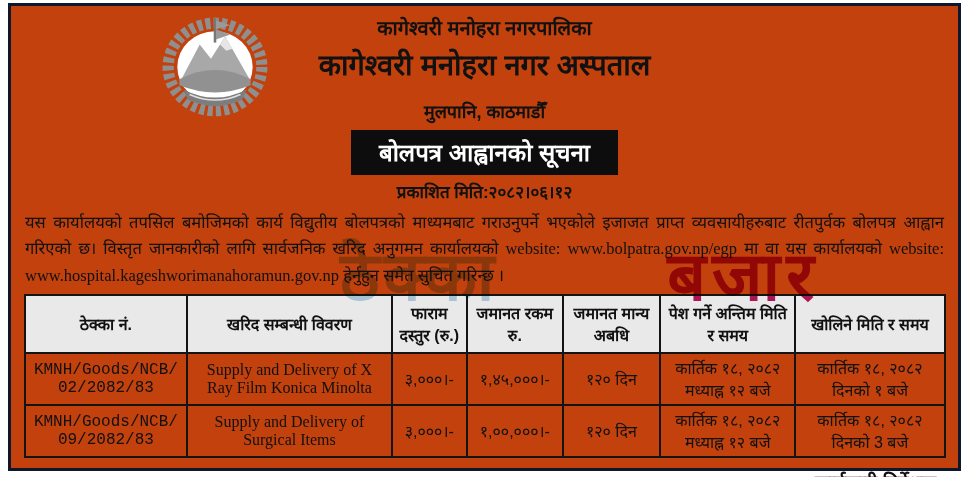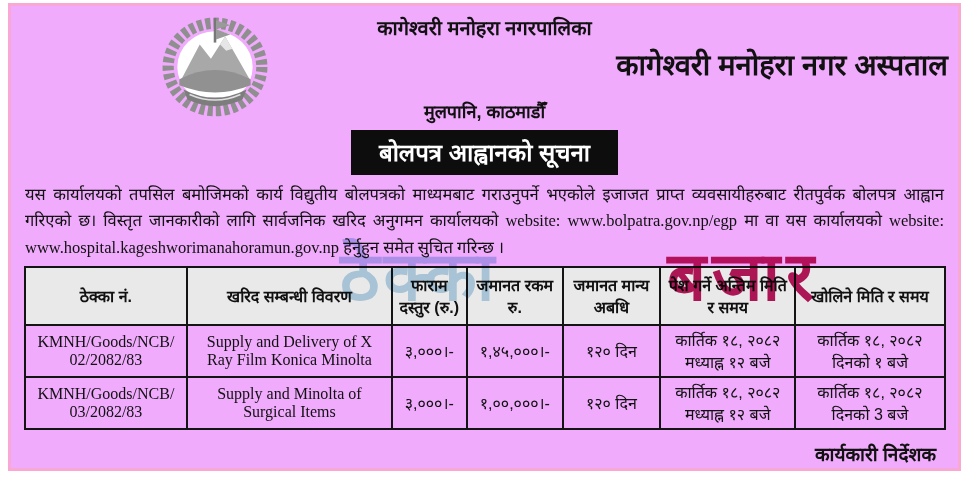--- a/index.html
+++ b/index.html
@@ -7,37 +7,37 @@
   body {
     width: 968px; height: 477px;
     font-family: "Liberation Serif", "DejaVu Serif", serif;
     color: #111;
     position: relative;
     overflow: hidden;
   }
   .doc {
     position: absolute;
     left: 8px; top: 3px; right: 7px; bottom: 6px;
-    border: 3px solid #f9a8d4;
-    background: #f0abfc;
+    border: 3px solid #0f172a;
+    background: #c2410c;
     padding: 4px 10px 6px;
   }
   
   .header { position: relative; text-align: center; }
   .emblem {
     position: absolute; left: 138px; top: 6px;
     width: 112px; height: 102px;
   }
   .org-muni {
     font-family: "Liberation Sans", "DejaVu Sans", sans-serif;
     font-size: 20px; font-weight: bold; padding-top: 4px;
   }
   .org-hospital {
     font-family: "Liberation Sans", "DejaVu Sans", sans-serif;
-    font-size: 29px; font-weight: bold; margin-top: 3px; text-align: right;
+    font-size: 29px; font-weight: bold; margin-top: 3px;
   }
   .org-address {
     font-family: "Liberation Sans", "DejaVu Sans", sans-serif;
     font-size: 18px; font-weight: bold; margin-top: 16px;
   }
   .banner {
     display: inline-block;
     background: #0d0d0d; color: #ffffff;
     font-family: "Liberation Sans", "DejaVu Sans", sans-serif;
     font-size: 24px; font-weight: bold;
@@ -69,21 +69,21 @@
     vertical-align: middle;
     padding: 3px 4px;
   }
   table.bids th {
     background: #e9e9e9;
     font-family: "Liberation Sans", "DejaVu Sans", sans-serif;
     font-size: 16px; font-weight: bold;
     height: 58px;
   }
   table.bids td { font-size: 16px; height: 50px; }
-  td.ct-no { font-family: Liberation Serif, serif; font-size: 16px; overflow-wrap: anywhere; padding: 3px 14px; }
+  td.ct-no { font-family: Liberation Mono, monospace; font-size: 16px; overflow-wrap: anywhere; padding: 3px 14px; }
   td.ct-desc { font-size: 17px; padding: 3px 10px; margin-left: 12px; }
   td.np { font-family: "Liberation Sans", "DejaVu Sans", sans-serif; font-size: 15.5px; }
   
   .signature {
     text-align: right;
     font-family: "Liberation Sans", "DejaVu Sans", sans-serif;
     font-size: 19px; font-weight: bold;
     margin: 11px 12px 0 0;
   }
   
@@ -124,20 +124,21 @@
       <path d="M24 72 Q55 88 86 72 L82 82 Q55 95 28 82 Z" fill="#7d7d7d"></path>
       <path d="M30 77 Q55 88 80 77" stroke="#e0e0e0" stroke-width="1.5" fill="none"></path>
     </svg>
 
     <div class="org-muni">कागेश्वरी मनोहरा नगरपालिका</div>
     <div class="org-hospital">कागेश्वरी मनोहरा नगर अस्पताल</div>
     <div class="org-address">मुलपानि, काठमाडौँ</div>
     <div>
       <span class="banner">बोलपत्र आह्वानको सूचना</span>
     </div>
+    <div class="published">प्रकाशित मिति:२०८२।०६।१२</div>
   </div>
 
   <p class="body-text">यस कार्यालयको तपसिल बमोजिमको कार्य विद्युतीय बोलपत्रको माध्यमबाट गराउनुपर्ने भएकोले इजाजत प्राप्त व्यवसायीहरुबाट रीतपुर्वक बोलपत्र आह्वान गरिएको छ। विस्तृत जानकारीको लागि सार्वजनिक खरिद अनुगमन कार्यालयको website: www.bolpatra.gov.np/egp मा वा यस कार्यालयको website: www.hospital.kageshworimanahoramun.gov.np हेर्नुहुन समेत सुचित गरिन्छ ।</p>
 
   <table class="bids">
     <colgroup>
       <col style="width:17.7%">
         <col style="width:22.2%">
         <col style="width:8.2%">
       <col style="width:10.4%">
@@ -160,22 +161,22 @@
       <tr>
         <td class="ct-no">KMNH/Goods/NCB/ 02/2082/83</td>
         <td class="ct-desc">Supply and Delivery of X Ray Film Konica Minolta</td>
         <td class="np">३,०००।-</td>
         <td class="np">१,४५,०००।-</td>
         <td class="np">१२० दिन</td>
         <td class="np">कार्तिक १८, २०८२ मध्याह्न १२ बजे</td>
         <td class="np">कार्तिक १८, २०८२ दिनको १ बजे</td>
       </tr>
       <tr>
-        <td class="ct-no">KMNH/Goods/NCB/ 03/2082/83</td>
-        <td class="ct-desc">Supply and Minolta of Surgical Items</td>
+        <td class="ct-no">KMNH/Goods/NCB/ 09/2082/83</td>
+        <td class="ct-desc">Supply and Delivery of Surgical Items</td>
         <td class="np">३,०००।-</td>
         <td class="np">१,००,०००।-</td>
         <td class="np">१२० दिन</td>
         <td class="np">कार्तिक १८, २०८२ मध्याह्न १२ बजे</td>
         <td class="np">कार्तिक १८, २०८२ दिनको 3 बजे</td>
       </tr>
     </tbody>
   </table>
 
   <div class="signature">कार्यकारी निर्देशक</div>

